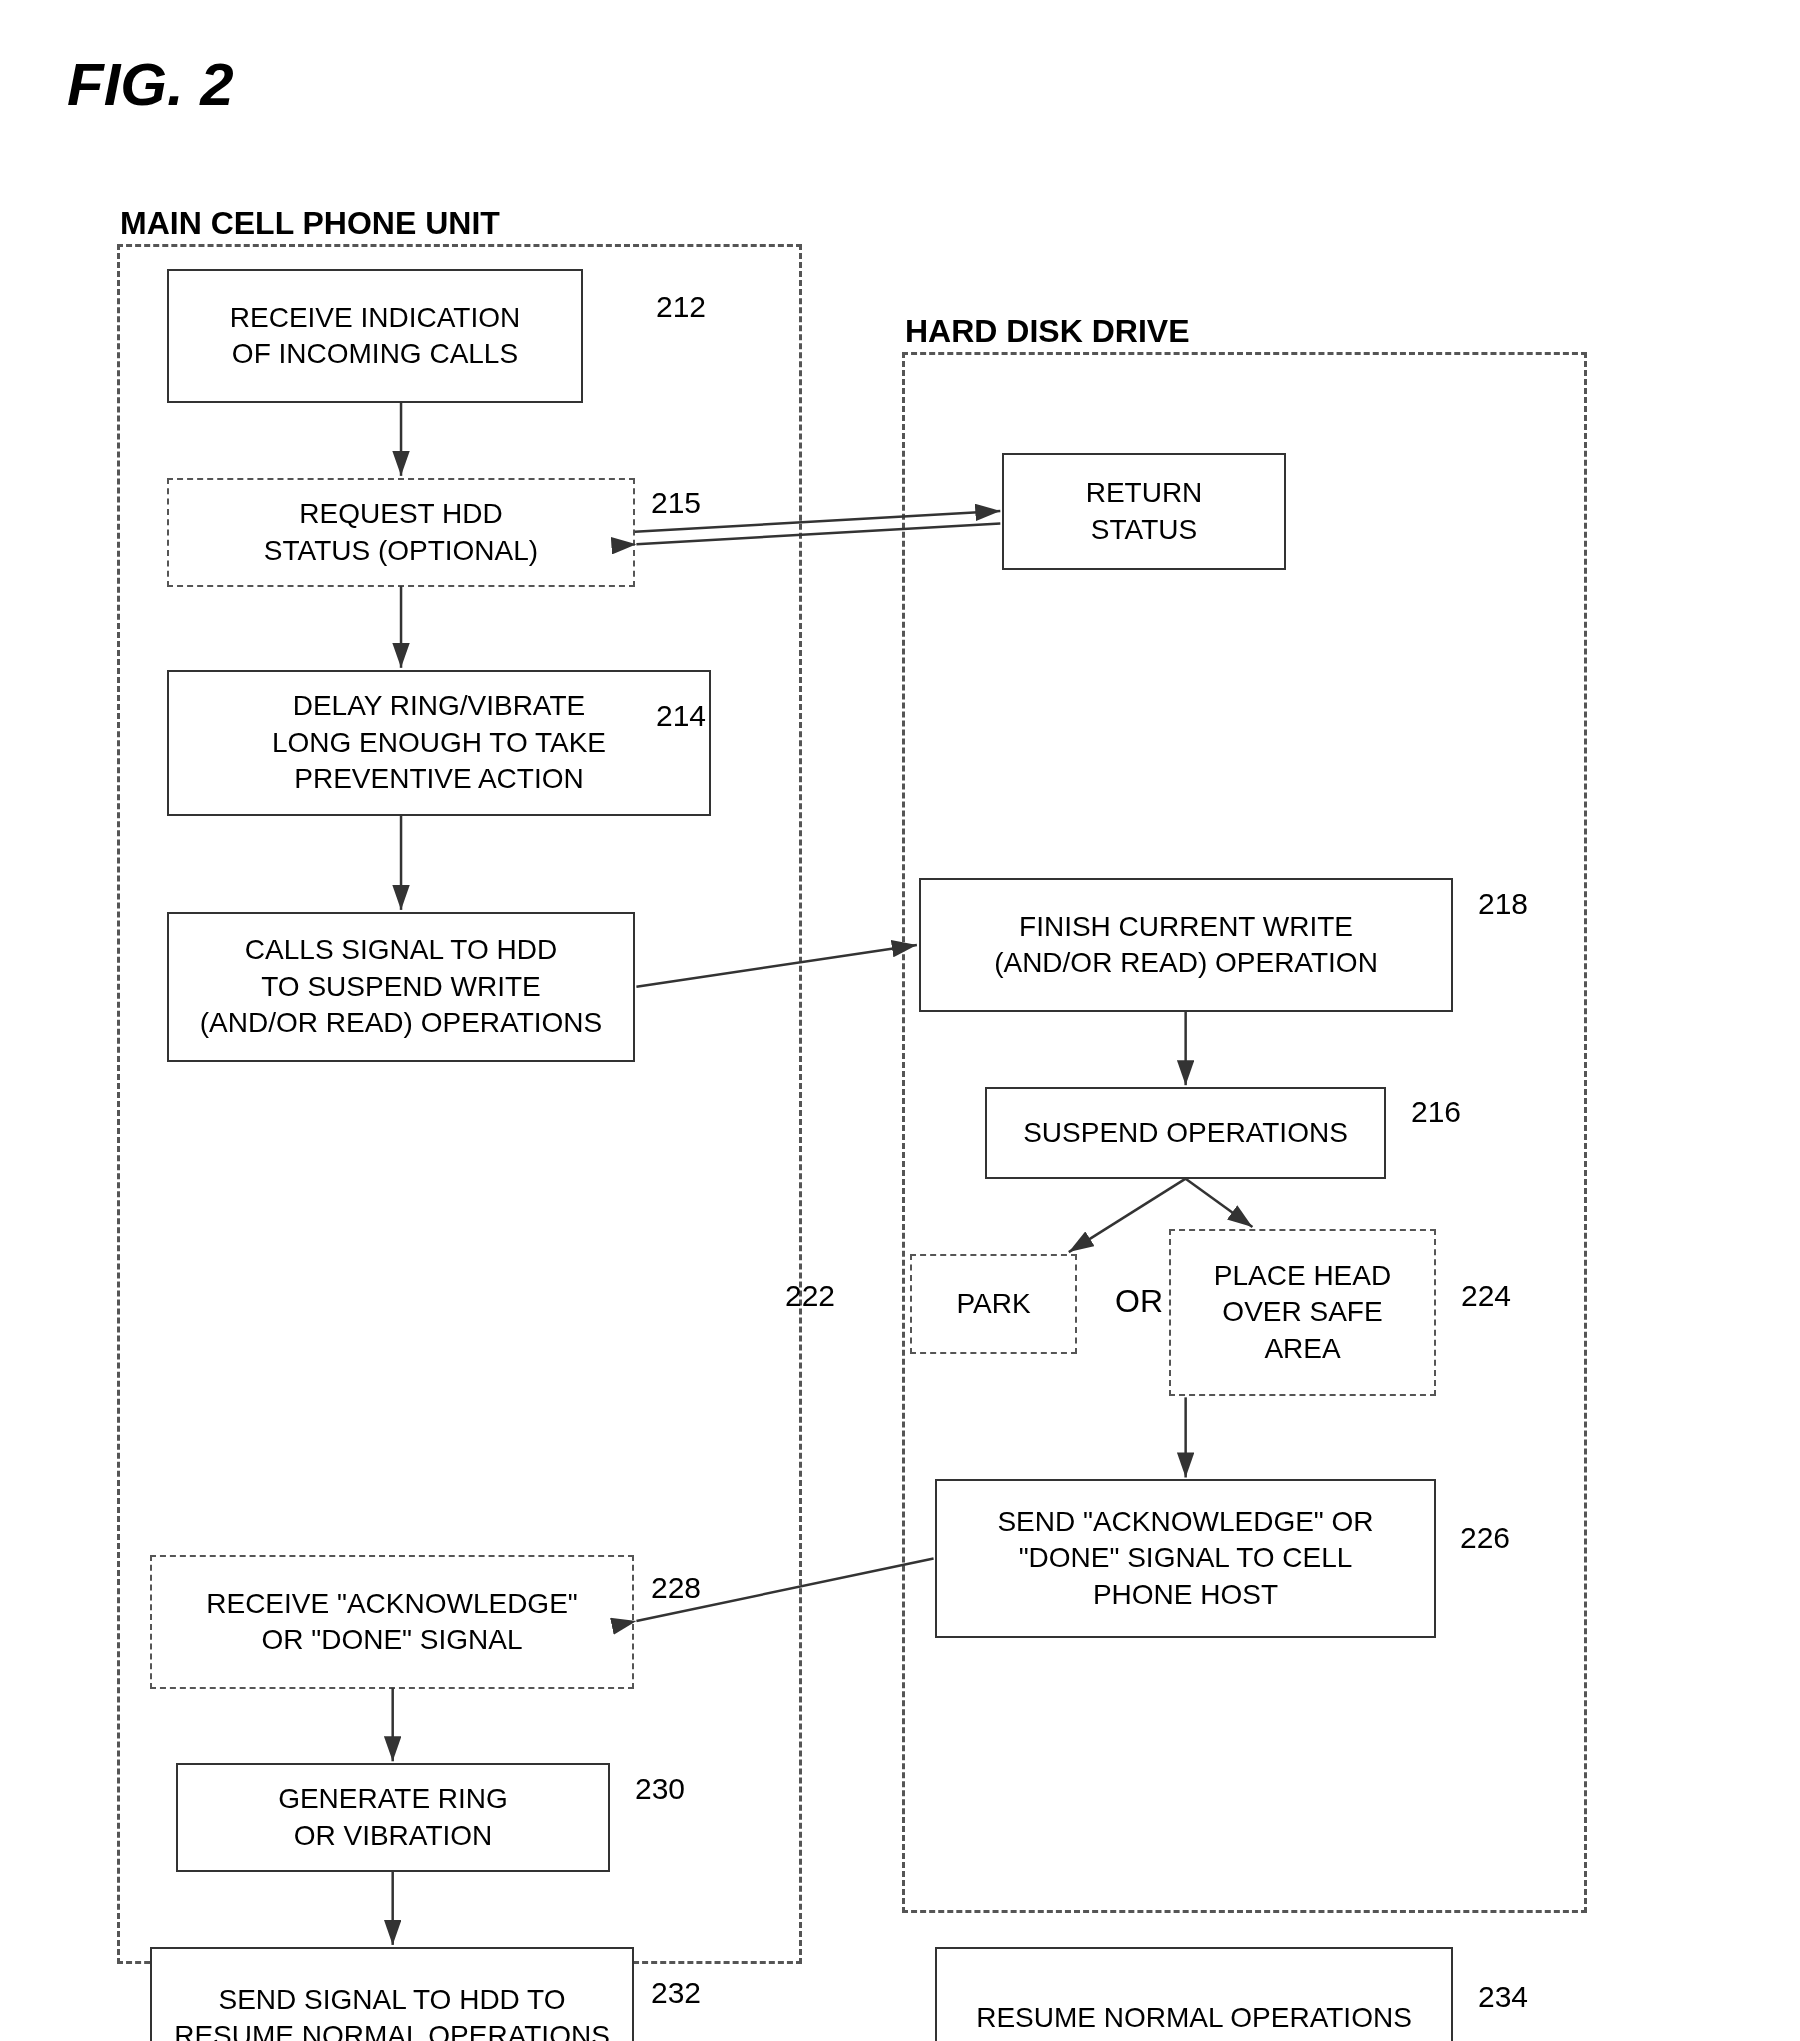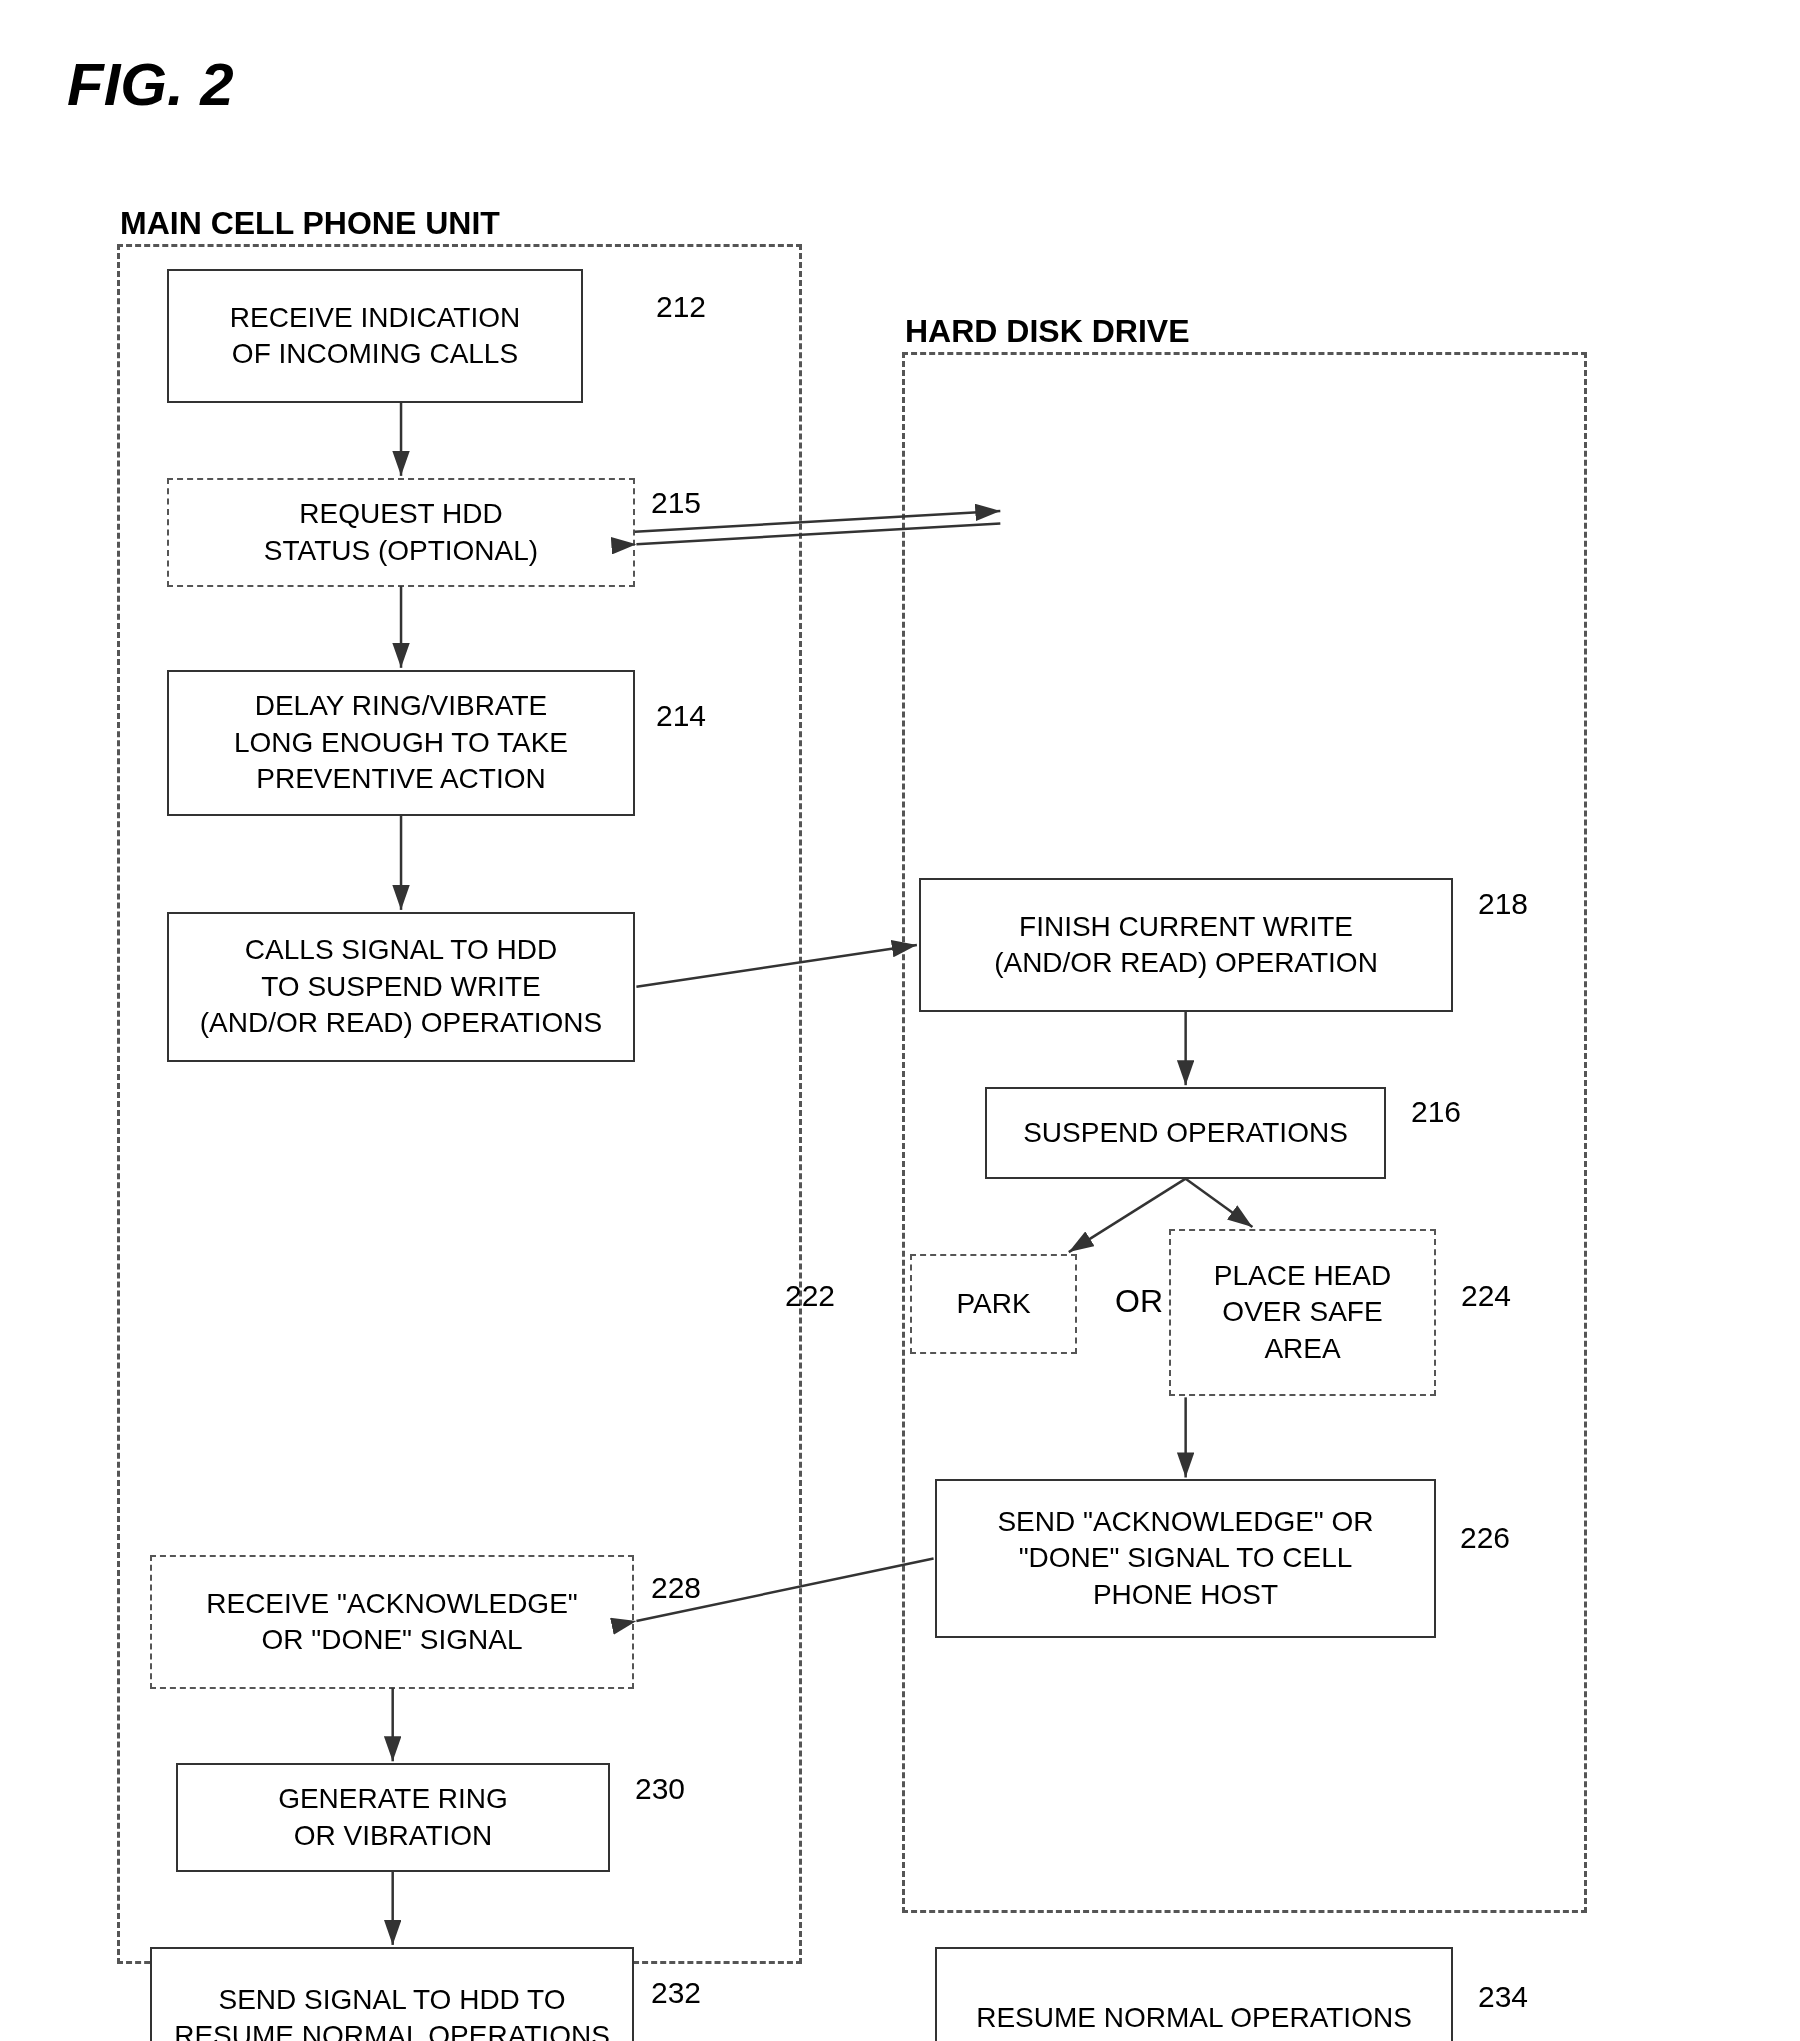--- a/index.html
+++ b/index.html
@@ -109,22 +109,26 @@
 OF INCOMING CALLS</span>
     </div>
     <div class="ref-num" style="left:589px; top:138px;">212</div>
 
     <div class="flow-box dashed" style="left:100px; top:326px; width:468px; height:109px;">
       <span style="white-space:pre-line;">REQUEST HDD
 STATUS (OPTIONAL)</span>
     </div>
     <div class="ref-num" style="left:584px; top:334px;">215</div>
 
-
-    <div class="flow-box" style="left:100px; top:518px; width:468px; height:146px;">
+    <div class="flow-box" style="left:935px; top:301px; width:284px; height:117px;">
+      <span style="white-space:pre-line;">RETURN
+STATUS</span>
+    </div>
+
+    <div class="flow-box" style="left:100px; top:518px; width:544px; height:146px;">
       <span style="white-space:pre-line;">DELAY RING/VIBRATE
 LONG ENOUGH TO TAKE
 PREVENTIVE ACTION</span>
     </div>
     <div class="ref-num" style="left:589px; top:547px;">214</div>
 
     <div class="flow-box" style="left:100px; top:760px; width:468px; height:150px;">
       <span style="white-space:pre-line;">CALLS SIGNAL TO HDD
 TO SUSPEND WRITE
 (AND/OR READ) OPERATIONS</span>

